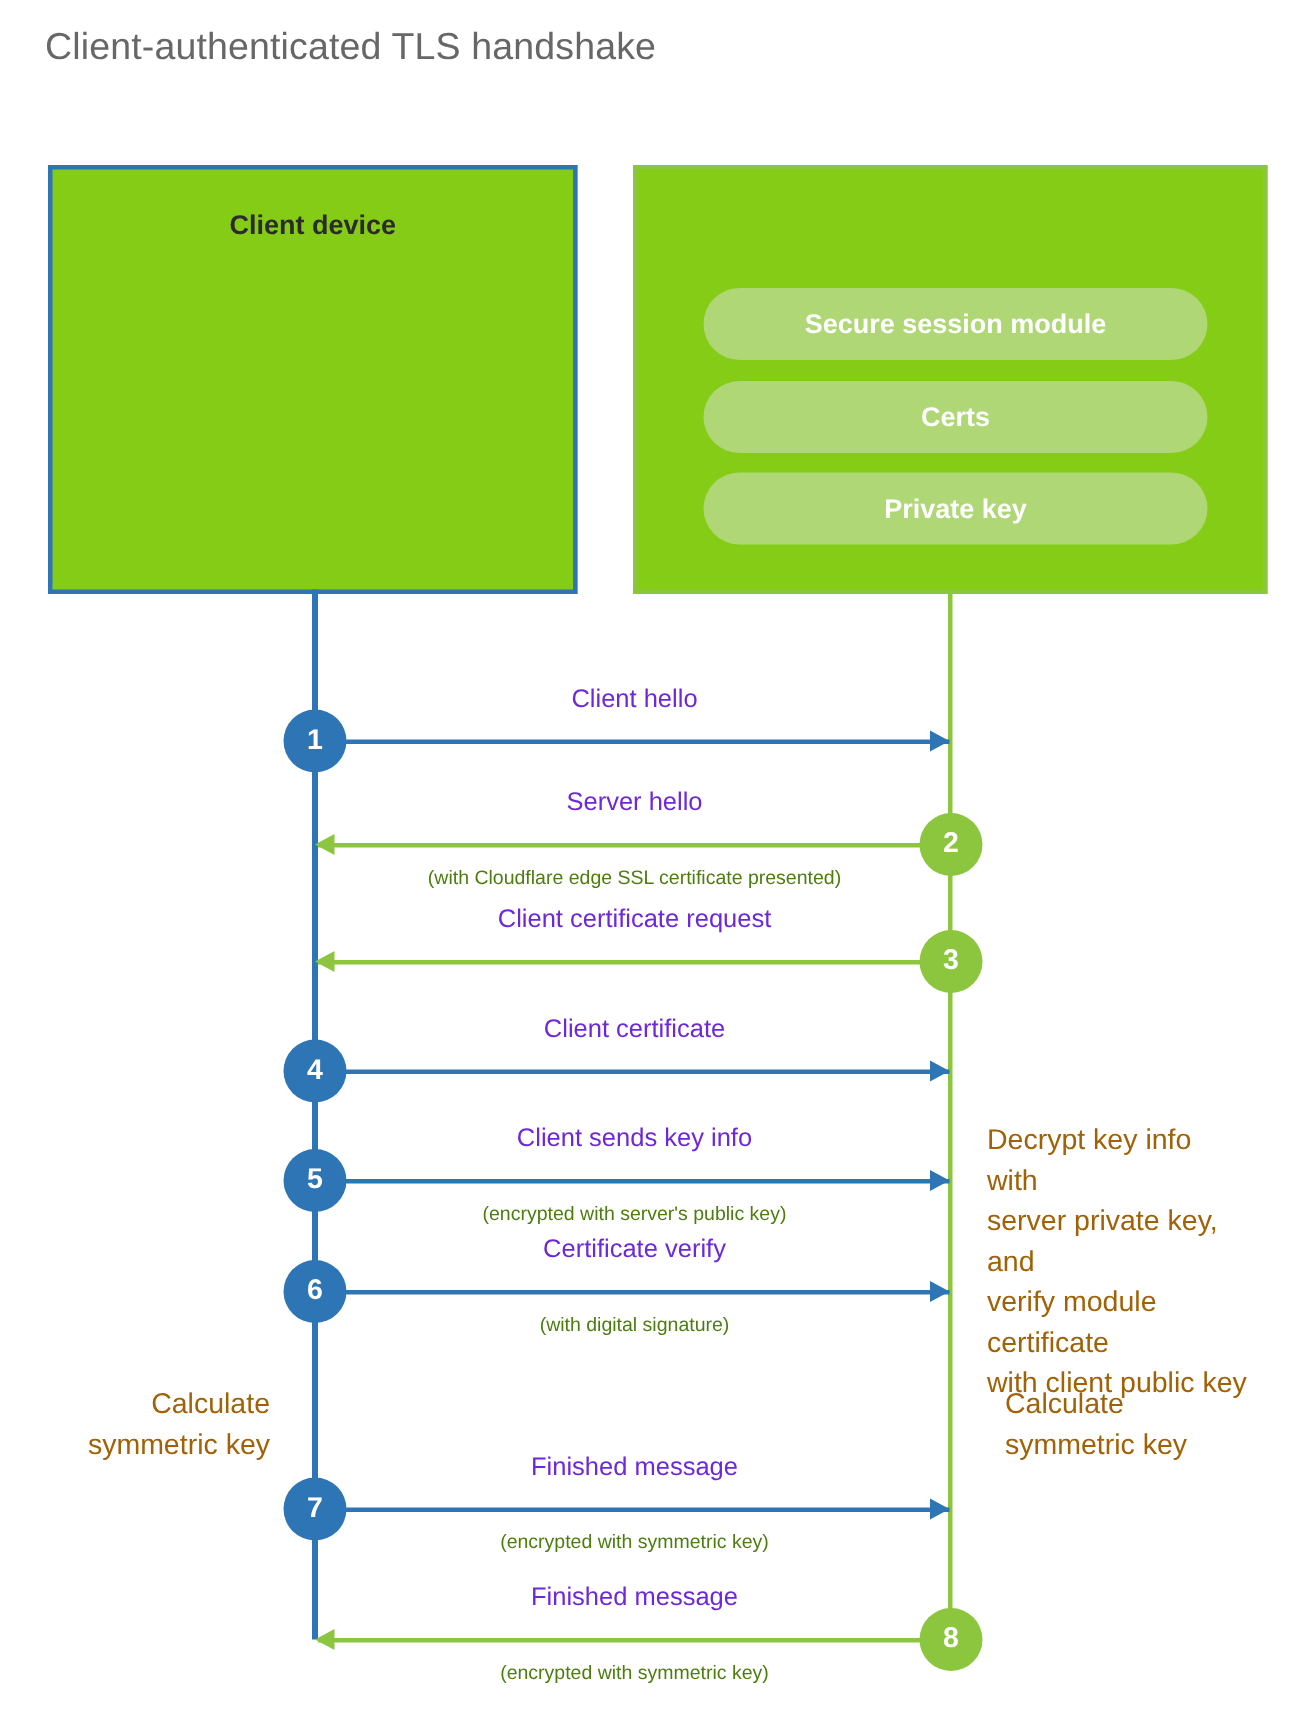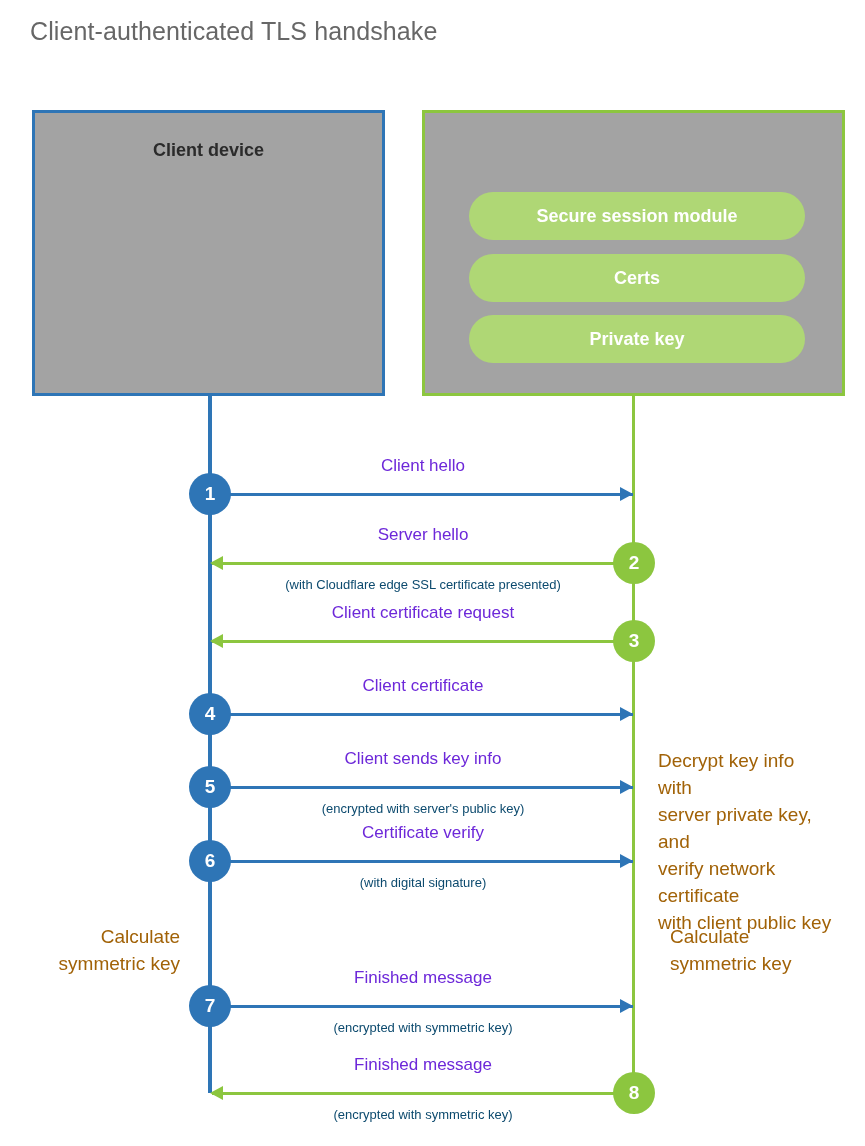--- a/index.html
+++ b/index.html
@@ -13,21 +13,21 @@
   }
   #stage{position:absolute;left:0;top:0;width:865px;height:1146px;}
 
   .title{
     position:absolute;left:30px;top:17px;
     font-size:25px;font-weight:400;color:#676767;
     letter-spacing:.1px;white-space:nowrap;
   }
 
   
-  .party-box{position:absolute;background:#a3a3a3;box-sizing:border-box;}
+  .party-box{position:absolute;background:#84cc16;box-sizing:border-box;}
   #client-box{left:32px;top:110px;width:353px;height:286px;border:3px solid #2E75B6;}
   #server-box{left:422px;top:110px;width:423px;height:286px;border:3px solid #8CC63F;}
 
   .party-title{
     position:absolute;left:0;right:0;top:27px;
     text-align:center;font-size:18px;font-weight:bold;color:#2b2b2b;
   }
 
   #client-app{
     position:absolute;left:36px;top:70px;width:281px;height:180px;
@@ -70,21 +70,21 @@
   }
   .node.blue{background:#2E75B6;left:189px;}
   .node.green{background:#8CC63F;left:613px;}
 
   .msg-label{
     position:absolute;left:212px;width:422px;text-align:center;
     font-size:17px;color:#6d28d9;white-space:nowrap;
   }
   .msg-sub{
     position:absolute;left:212px;width:422px;text-align:center;
-    font-size:13px;color:#0c4a6e;white-space:nowrap;
+    font-size:13px;color:#4d7c0f;white-space:nowrap;
   }
 
   
   .side-note{
     position:absolute;font-size:19px;line-height:1.42;color:#a16207;
   }
   #note-server-decrypt{left:658px;top:748px;width:175px;text-align:left;}
   #note-client-calc{left:20px;top:924px;width:160px;text-align:right;}
   #note-server-calc{left:670px;top:924px;width:175px;text-align:left;}
   .side-note span{display:block;}
@@ -161,21 +161,21 @@
         <div class="arrow-head left green" style="left: 210px;"></div>
         <div class="node green">8</div>
         <div class="msg-label" style="top: -38px;">Finished message</div>
         <div class="msg-sub" style="top: 14px;">(encrypted with symmetric key)</div>
       </div>
     </div>
 
   <div class="side-note" id="note-server-decrypt">
       <span>Decrypt key info with</span>
       <span>server private key, and</span>
-      <span>verify network certificate</span>
+      <span>verify module certificate</span>
       <span>with client public key</span>
     </div>
   <div class="side-note" id="note-client-calc">
       <span>Calculate</span>
       <span>symmetric key</span>
     </div>
   <div class="side-note" id="note-server-calc">
       <span>Calculate</span>
       <span>symmetric key</span>
     </div>

